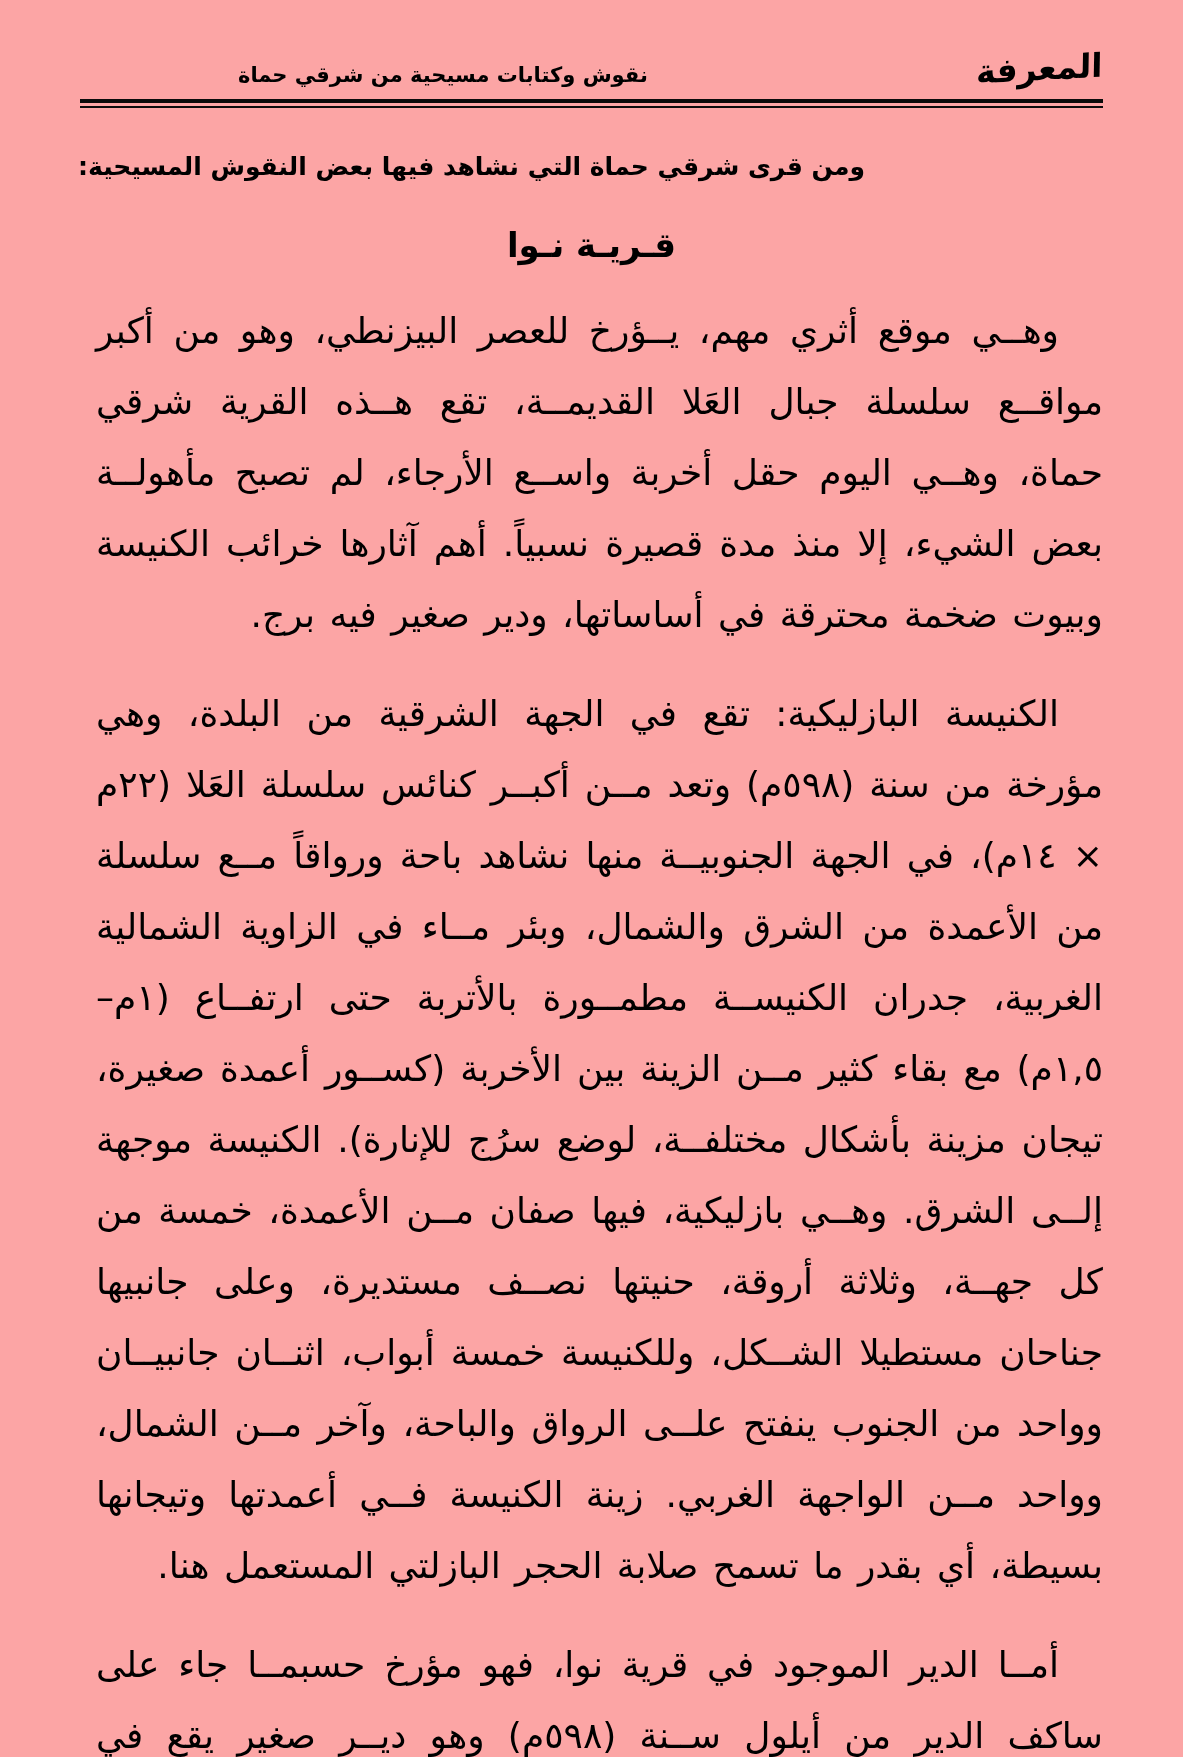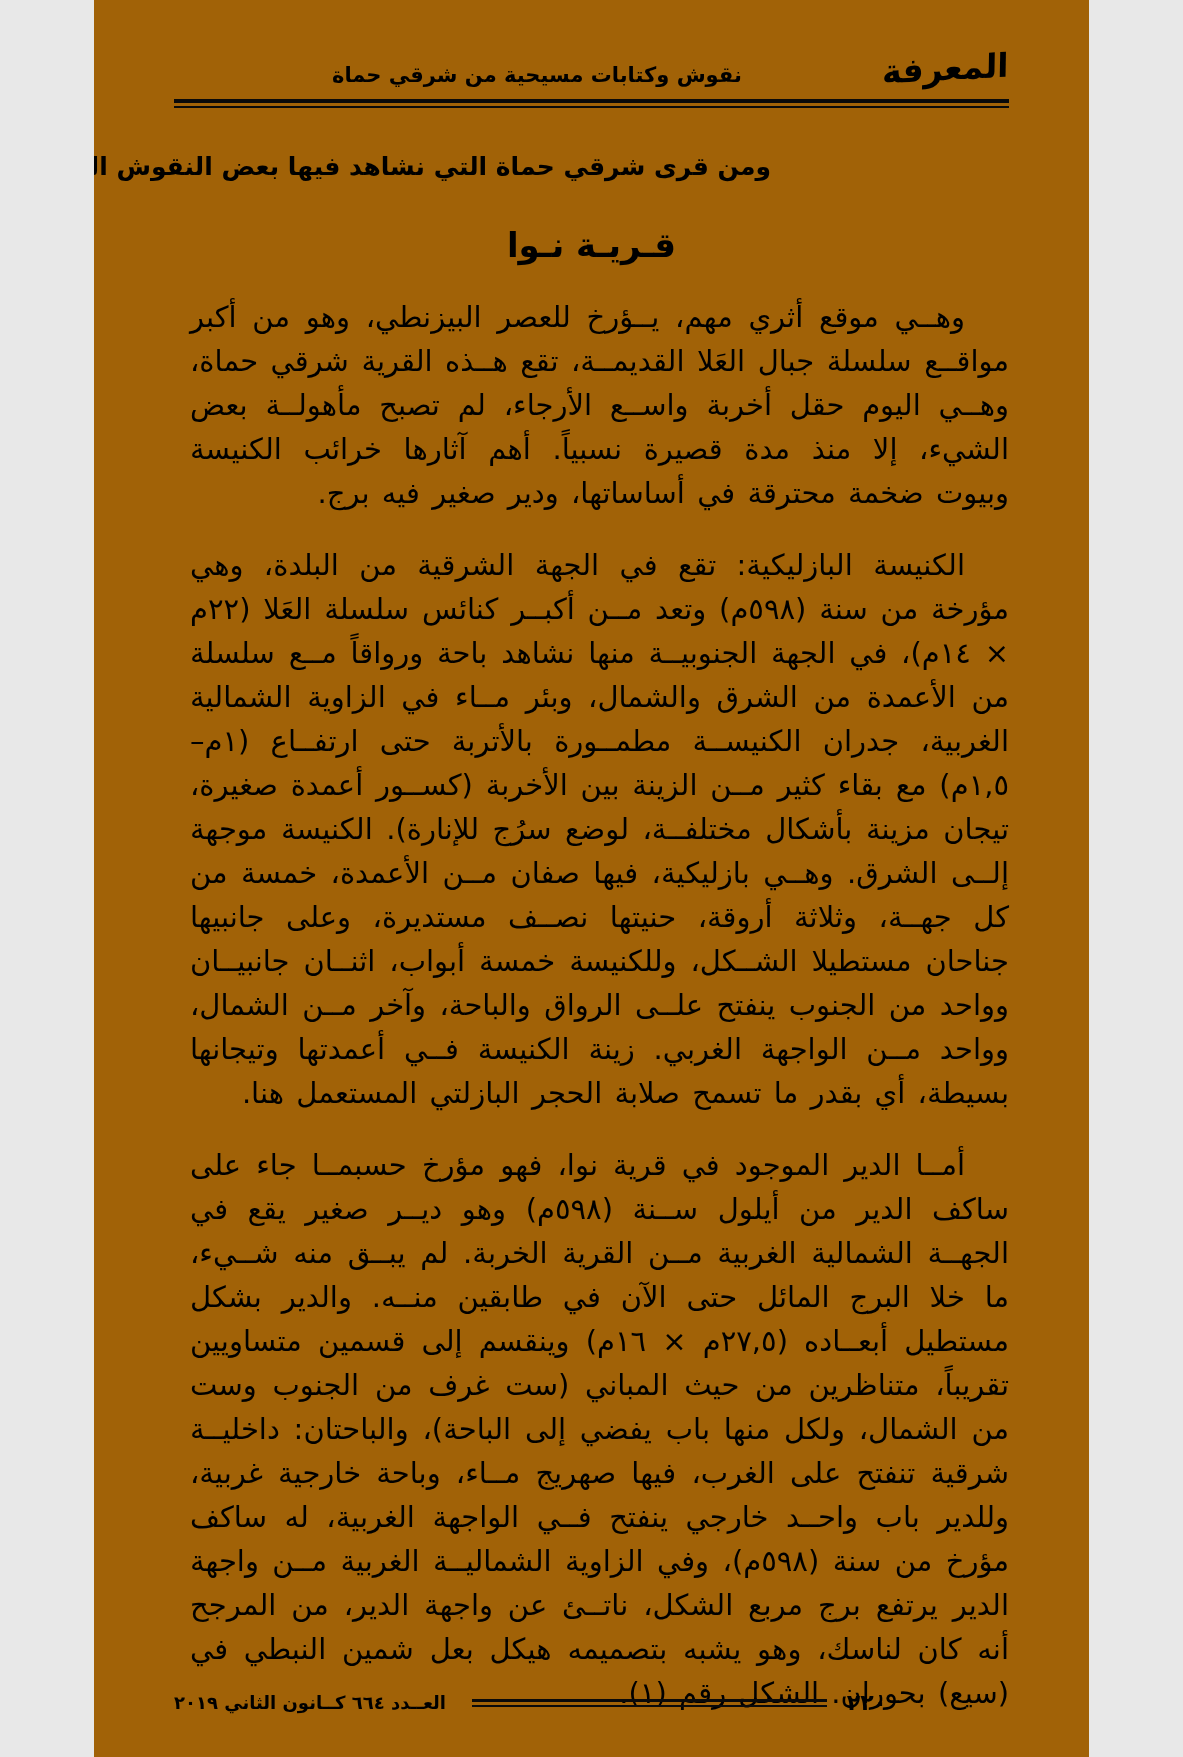--- a/index.html
+++ b/index.html
@@ -1,20 +1,20 @@
 <!DOCTYPE html>
 <html lang="ar"><head>
 <meta charset="utf-8">
 <style>
   html,body { margin:0; padding:0; background:#e8e8e8; }
   .page {
     position:relative;
-    width:995px; height:1757px;
+    width:1183px; height:1757px;
     margin:0 auto;
-    background:#a16207;
+    background:#fca5a5;
     color:#000;
     font-family:"DejaVu Sans", sans-serif;
     overflow:hidden;
   }
   
   .header { padding:52px 80px 0 80px; }
   .header-row { display:flex; align-items:flex-end; }
   .running-title {
     font-size:21px; font-weight:bold;
     margin-left:158px;
@@ -43,22 +43,22 @@
     margin:6px 238px 0 0;
     white-space:nowrap;
     text-align:left;
   }
   .section-title {
     text-align:center;
     font-size:34px; font-weight:bold;
     margin:44px 0 30px 0;
   }
   .para {
-    font-size:29px;
-    line-height:44px;
+    font-size:36px;
+    line-height:71px;
     text-align:justify;
     text-align-last:right;
     text-indent:44px;
     word-spacing:3px;
     margin:0 0 28px 16px;
   }
   
   .footer {
     position:absolute;
     left:80px; right:80px; bottom:42px;
@@ -100,19 +100,14 @@
 
     <div class="section-title">قـريـة نـوا</div>
 
     <p class="para">وهــي موقع أثري مهم، يــؤرخ للعصر البيزنطي، وهو من أكبر مواقــع سلسلة جبال العَلا القديمــة، تقع هــذه القرية شرقي حماة، وهــي اليوم حقل أخربة واســع الأرجاء، لم تصبح مأهولــة بعض الشيء، إلا منذ مدة قصيرة نسبياً. أهم آثارها خرائب الكنيسة وبيوت ضخمة محترقة في أساساتها، ودير صغير فيه برج.</p>
 
     <p class="para">الكنيسة البازليكية: تقع في الجهة الشرقية من البلدة، وهي مؤرخة من سنة (٥٩٨م) وتعد مــن أكبــر كنائس سلسلة العَلا (٢٢م × ١٤م)، في الجهة الجنوبيــة منها نشاهد باحة ورواقاً مــع سلسلة من الأعمدة من الشرق والشمال، وبئر مــاء في الزاوية الشمالية الغربية، جدران الكنيســة مطمــورة بالأتربة حتى ارتفــاع (١م– ١,٥م) مع بقاء كثير مــن الزينة بين الأخربة (كســور أعمدة صغيرة، تيجان مزينة بأشكال مختلفــة، لوضع سرُج للإنارة). الكنيسة موجهة إلــى الشرق. وهــي بازليكية، فيها صفان مــن الأعمدة، خمسة من كل جهــة، وثلاثة أروقة، حنيتها نصــف مستديرة، وعلى جانبيها جناحان مستطيلا الشــكل، وللكنيسة خمسة أبواب، اثنــان جانبيــان وواحد من الجنوب ينفتح علــى الرواق والباحة، وآخر مــن الشمال، وواحد مــن الواجهة الغربي. زينة الكنيسة فــي أعمدتها وتيجانها بسيطة، أي بقدر ما تسمح صلابة الحجر البازلتي المستعمل هنا.</p>
 
     <p class="para">أمــا الدير الموجود في قرية نوا، فهو مؤرخ حسبمــا جاء على ساكف الدير من أيلول ســنة (٥٩٨م) وهو ديــر صغير يقع في الجهــة الشمالية الغربية مــن القرية الخربة. لم يبــق منه شــيء، ما خلا البرج المائل حتى الآن في طابقين منــه. والدير بشكل مستطيل أبعــاده (٢٧,٥م × ١٦م) وينقسم إلى قسمين متساويين تقريباً، متناظرين من حيث المباني (ست غرف من الجنوب وست من الشمال، ولكل منها باب يفضي إلى الباحة)، والباحتان: داخليــة شرقية تنفتح على الغرب، فيها صهريج مــاء، وباحة خارجية غربية، وللدير باب واحــد خارجي ينفتح فــي الواجهة الغربية، له ساكف مؤرخ من سنة (٥٩٨م)، وفي الزاوية الشماليــة الغربية مــن واجهة الدير يرتفع برج مربع الشكل، ناتــئ عن واجهة الدير، من المرجح أنه كان لناسك، وهو يشبه بتصميمه هيكل بعل شمين النبطي في (سيع) بحوران. الشكل رقم (١).</p>
   </div>
 
-  <div class="footer">
-    <div class="issue-info">العــدد ٦٦٤ كــانون الثاني ٢٠١٩</div>
-    <div class="footer-rule"></div>
-    <div class="page-number">٢٢٠</div>
-  </div>
 
 </div>
 
 </body></html>

